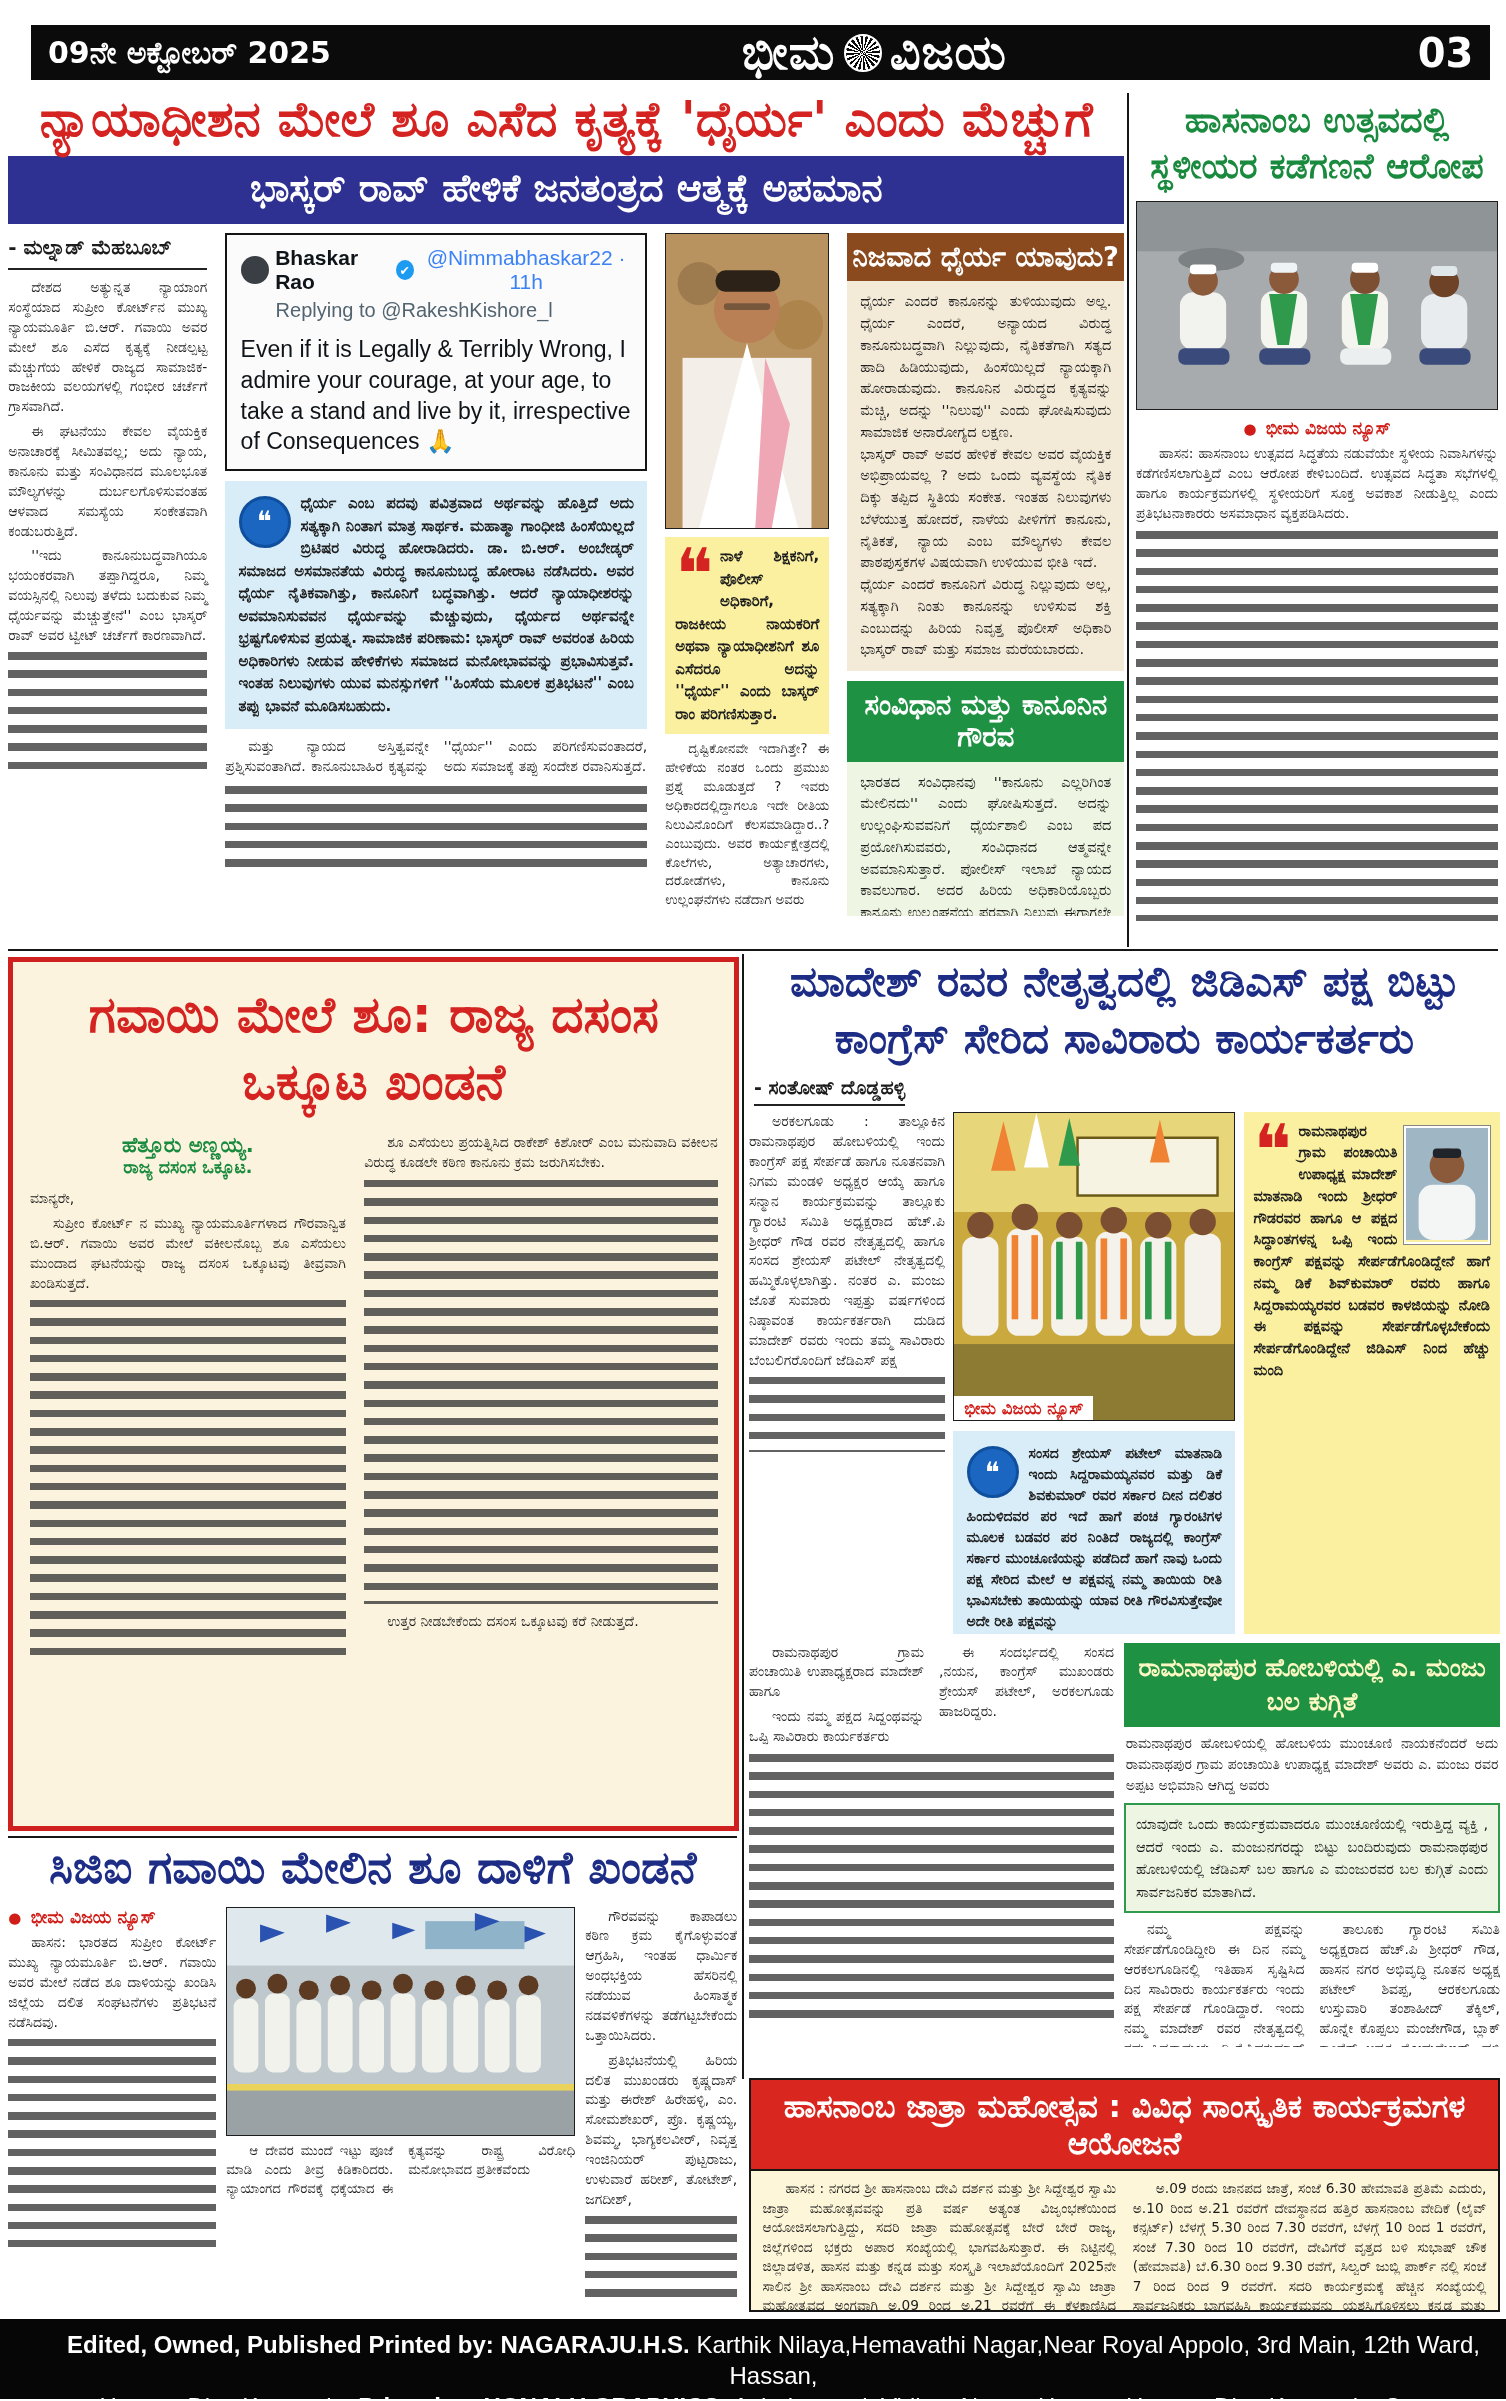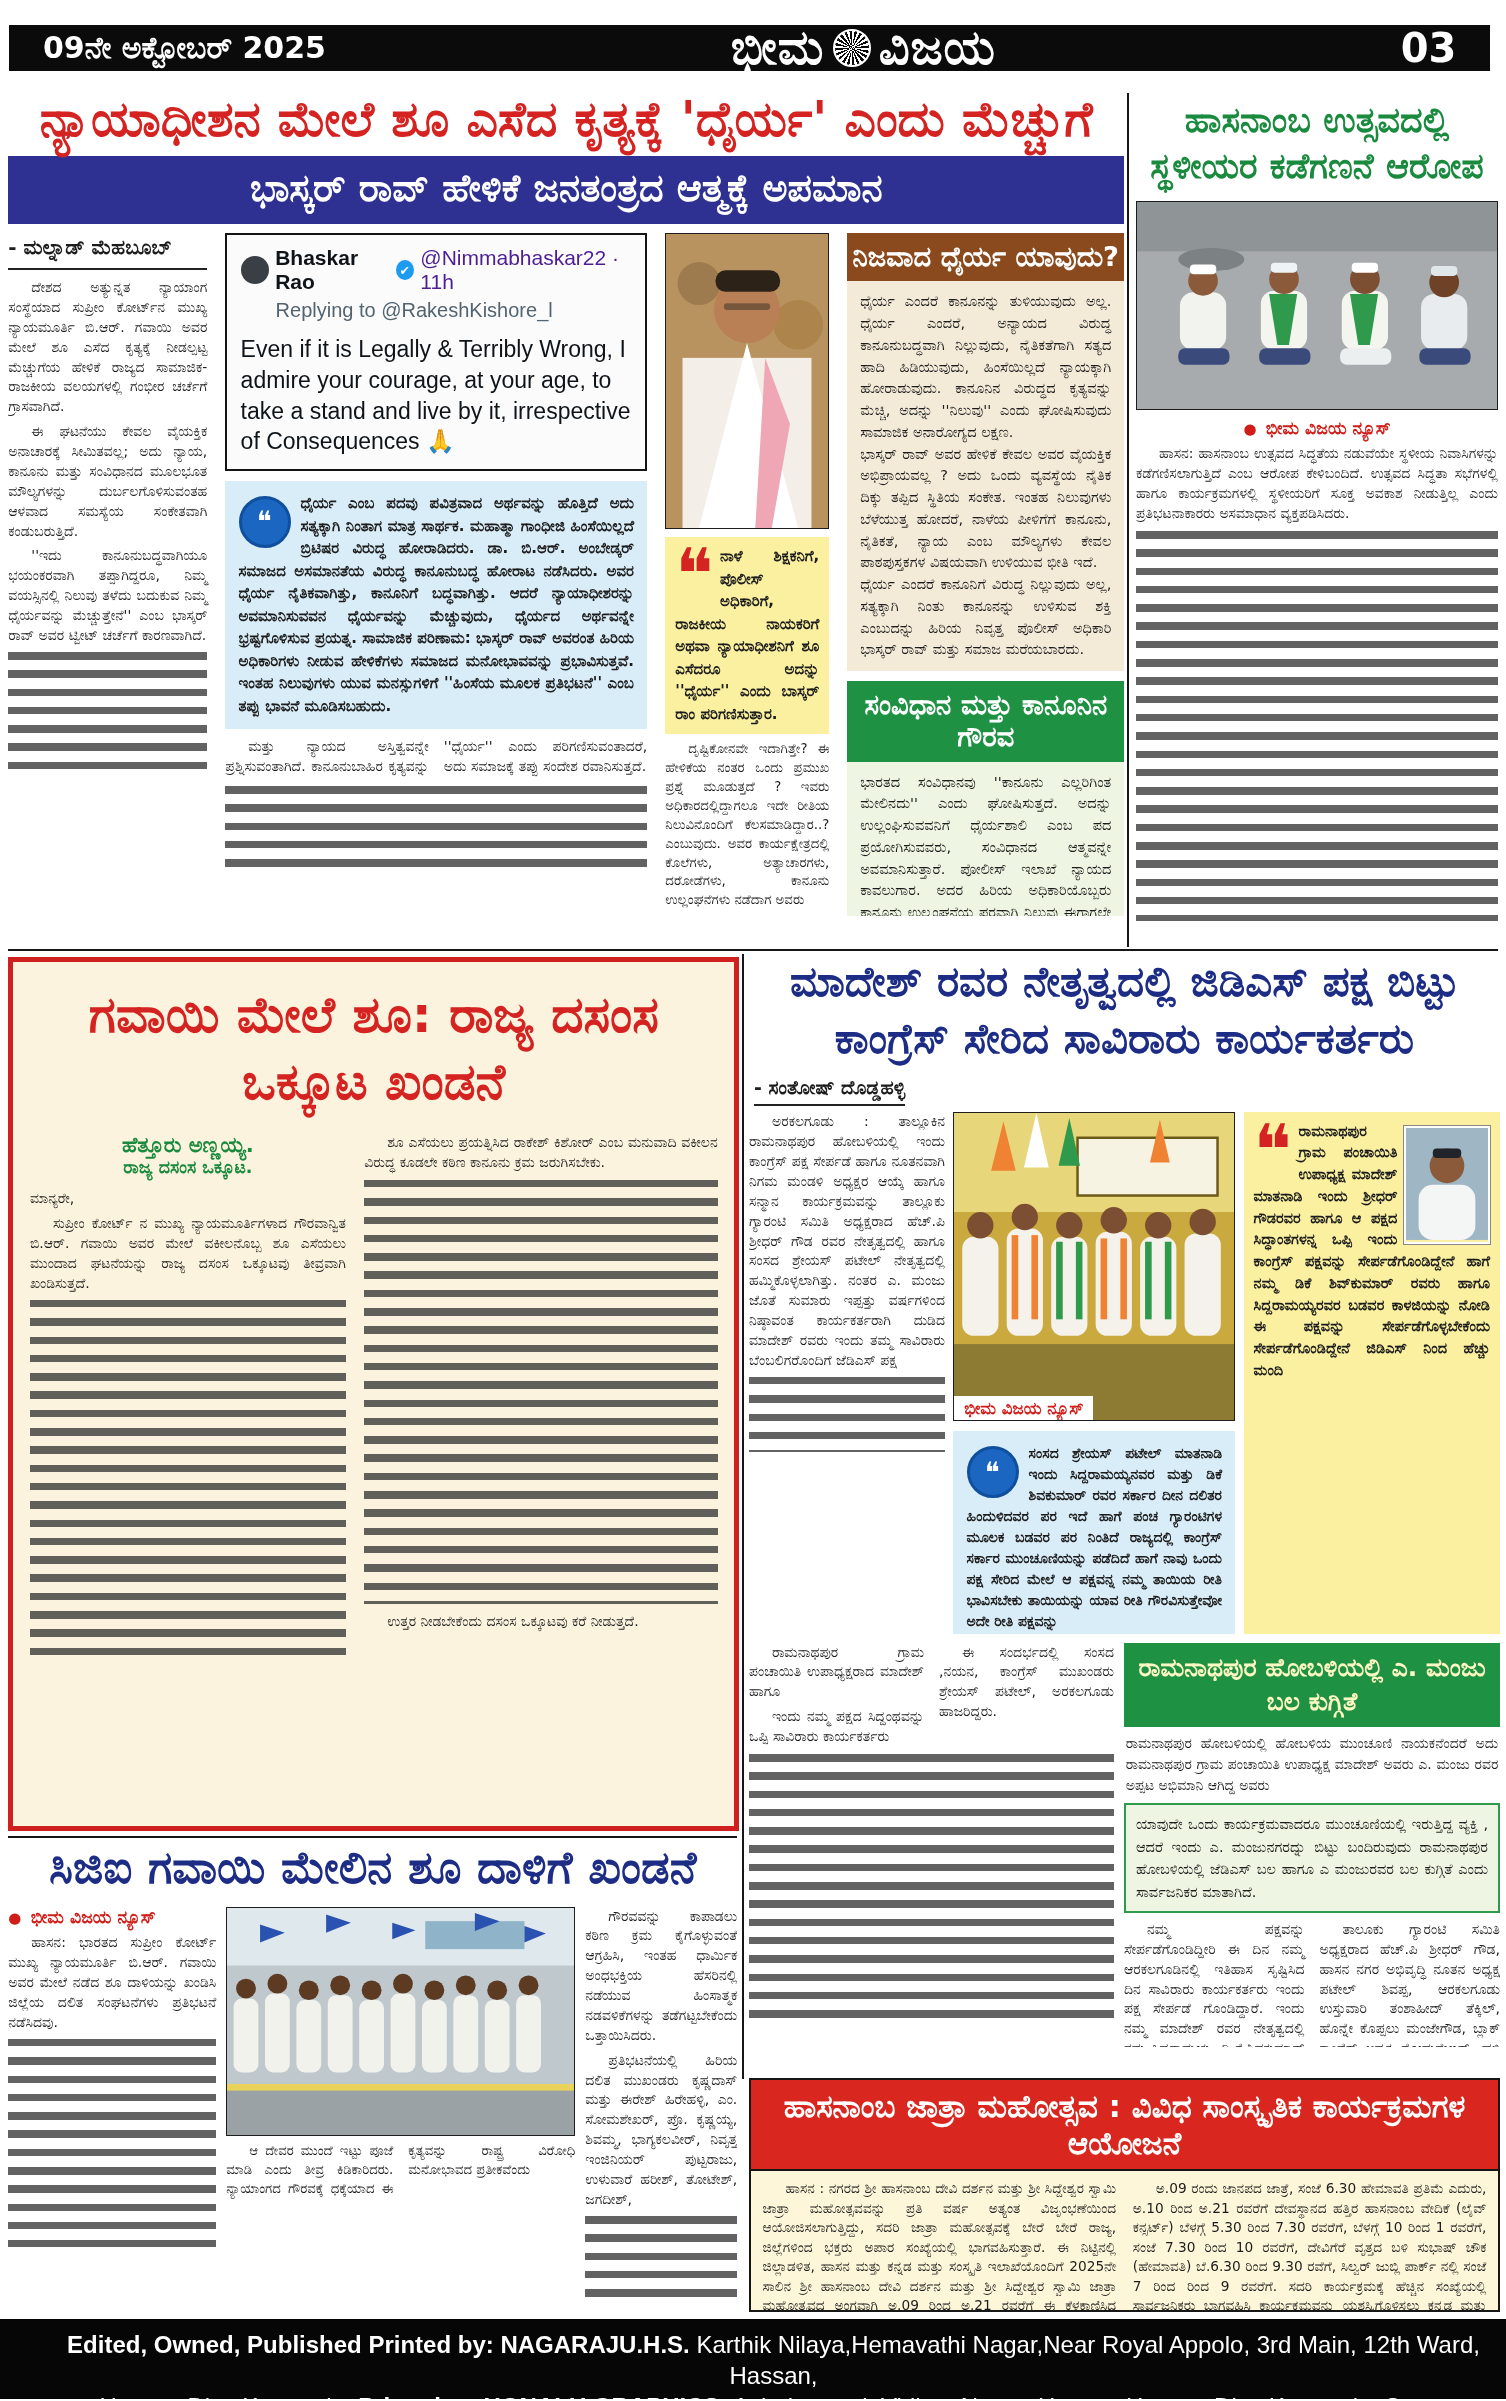--- a/index.html
+++ b/index.html
@@ -2,22 +2,22 @@
 <html style="font-size:13.3px"><head>
 <meta charset="utf-8">
 <style>
   * { margin:0; padding:0; box-sizing:border-box; }
   html,body { background:#ffffff; }
   #page {
     position:relative; width:1507px; height:2401px; background:#fff;
     font-family:"DejaVu Sans", sans-serif; color:#1c1c1c; overflow:hidden;
   }
   
-  .topbar { position:absolute; left:9px; right:16.6px; top:25px; height:46px;
-    background:#0b0b0b; color:#fff; display:flex; align-items:center; justify-content:space-between; padding:0 34px; }
+  .topbar { position:absolute; left:31px; right:16.6px; top:25px; height:55px;
+    background:#0b0b0b; color:#fff; display:flex; align-items:center; justify-content:space-between; padding:0 17px; }
   .topbar .date { font-size:30px; font-weight:700; }
   .masthead { display:flex; align-items:center; gap:8.3px; font-size:48px; font-weight:800; letter-spacing:0.8px; }
   .chakra { width:38px; height:38px; border-radius:50%; border:2.5px solid #fff;
     background:repeating-conic-gradient(#ffffff 0 9deg, #0b0b0b 9deg 18deg); display:inline-block; }
   .pagenum { font-size:40px; font-weight:800; }
   
   .body-txt { font-size:14px; line-height:1.42; text-align:justify; }
   .body-txt p { margin-bottom:5px; text-indent:23px; }
   .greek { background:repeating-linear-gradient(180deg, #2e2e2e 0 7.5px, rgba(0,0,0,0) 7.5px 18.3px); opacity:.75; margin-top:6.6px; }
   .vline { position:absolute; width:1.7px; background:#161616; }
@@ -34,21 +34,21 @@
   .blue-band { margin-top:8.3px; background:#2e3192; color:#fff; font-size:38px; font-weight:800;
     text-align:center; padding:10px 0 13.3px; }
   .main-grid { margin-top:8.3px; display:grid; grid-template-columns:199px 422px 164px 1fr; gap:18px; height:683px; overflow:hidden; }
   .byline-left { font-size:20px; font-weight:800; border-bottom:2.5px solid #222; padding-bottom:6.6px; margin-bottom:8.3px; }
   .tweet { border:2.5px solid #141414; background:#fbfbfb; padding:11.6px 13.3px; font-family:"Liberation Sans", sans-serif; }
   .tweet-head { display:flex; align-items:center; gap:6.6px; font-size:21px; color:#0f1419; }
   .tweet-avatar { width:28px; height:28px; border-radius:50%; background:#3a3f46; flex:0 0 auto; }
   .tweet-name { font-weight:700; }
   .tweet-badge { width:20px; height:20px; border-radius:50%; background:#1d9bf0; color:#fff; font-size:12.5px;
     display:inline-flex; align-items:center; justify-content:center; }
-  .tweet-handle { color:#4c1d95; }
+  .tweet-handle { color:#3b82f6;text-align:center; }
   .tweet-reply { color:#536471; font-size:20px; margin:5px 0 11.6px 35px; }
   .tweet-text { font-size:23px; line-height:1.34; color:#0f1419; }
   .quote-box { margin-top:10px; background:#d9edf8; padding:11.6px 13.3px 11.6px 13.3px; position:relative; }
   .quote-ic { float:left; width:52px; height:52px; border-radius:50%; background:#1b66c0; border:3.3px solid #0f4f9e;
     color:#fff; font-size:28px; display:flex; align-items:center; justify-content:center; margin:3.3px 10px 3.3px 0; }
   .quote-box .qt { font-size:15px; font-weight:600; line-height:1.5; text-align:justify; }
   .two-col { column-count:2; column-gap:15px; }
   .pull-quote { background:#faf0a0; padding:8.3px 10px; position:relative; }
   .pull-mark { float:left; color:#d42320; font-size:71px; line-height:.7; margin:5px 6.6px 0 0; font-family:"DejaVu Serif", serif; }
   .pull-quote .qt { font-size:15px; font-weight:700; line-height:1.5; text-align:justify; }

